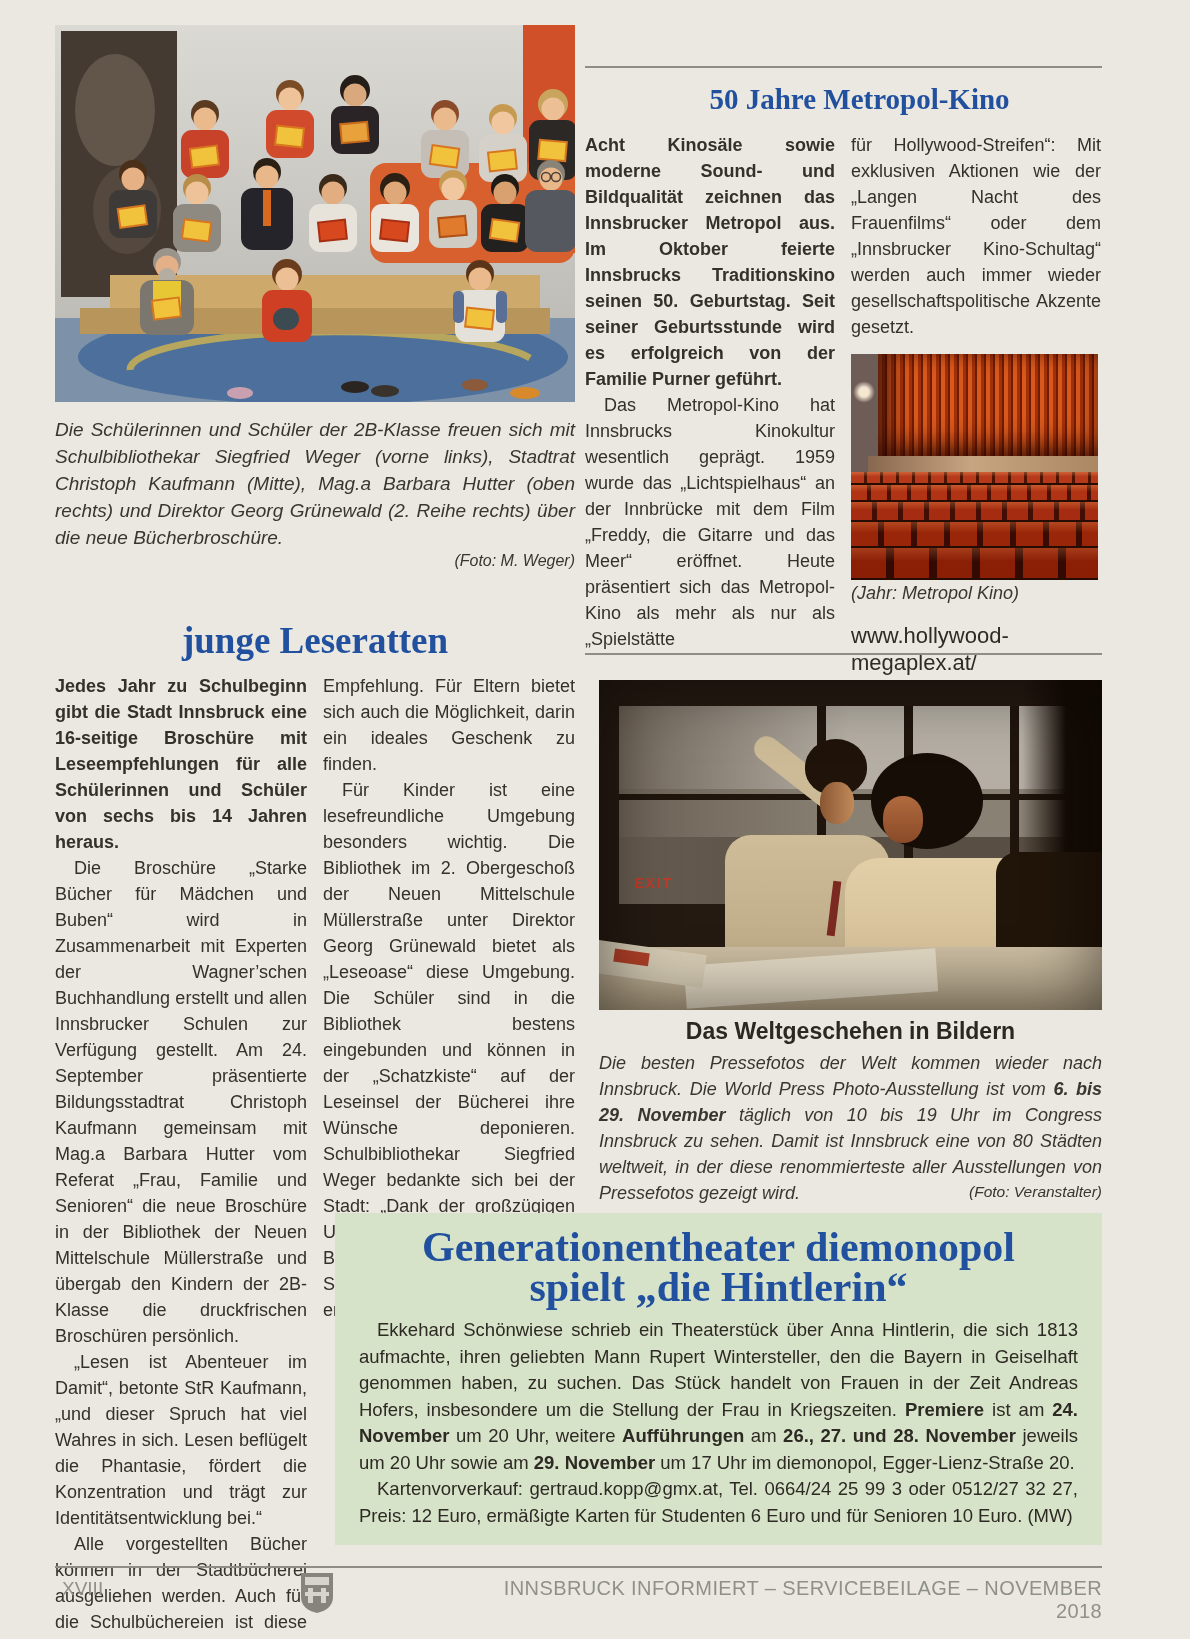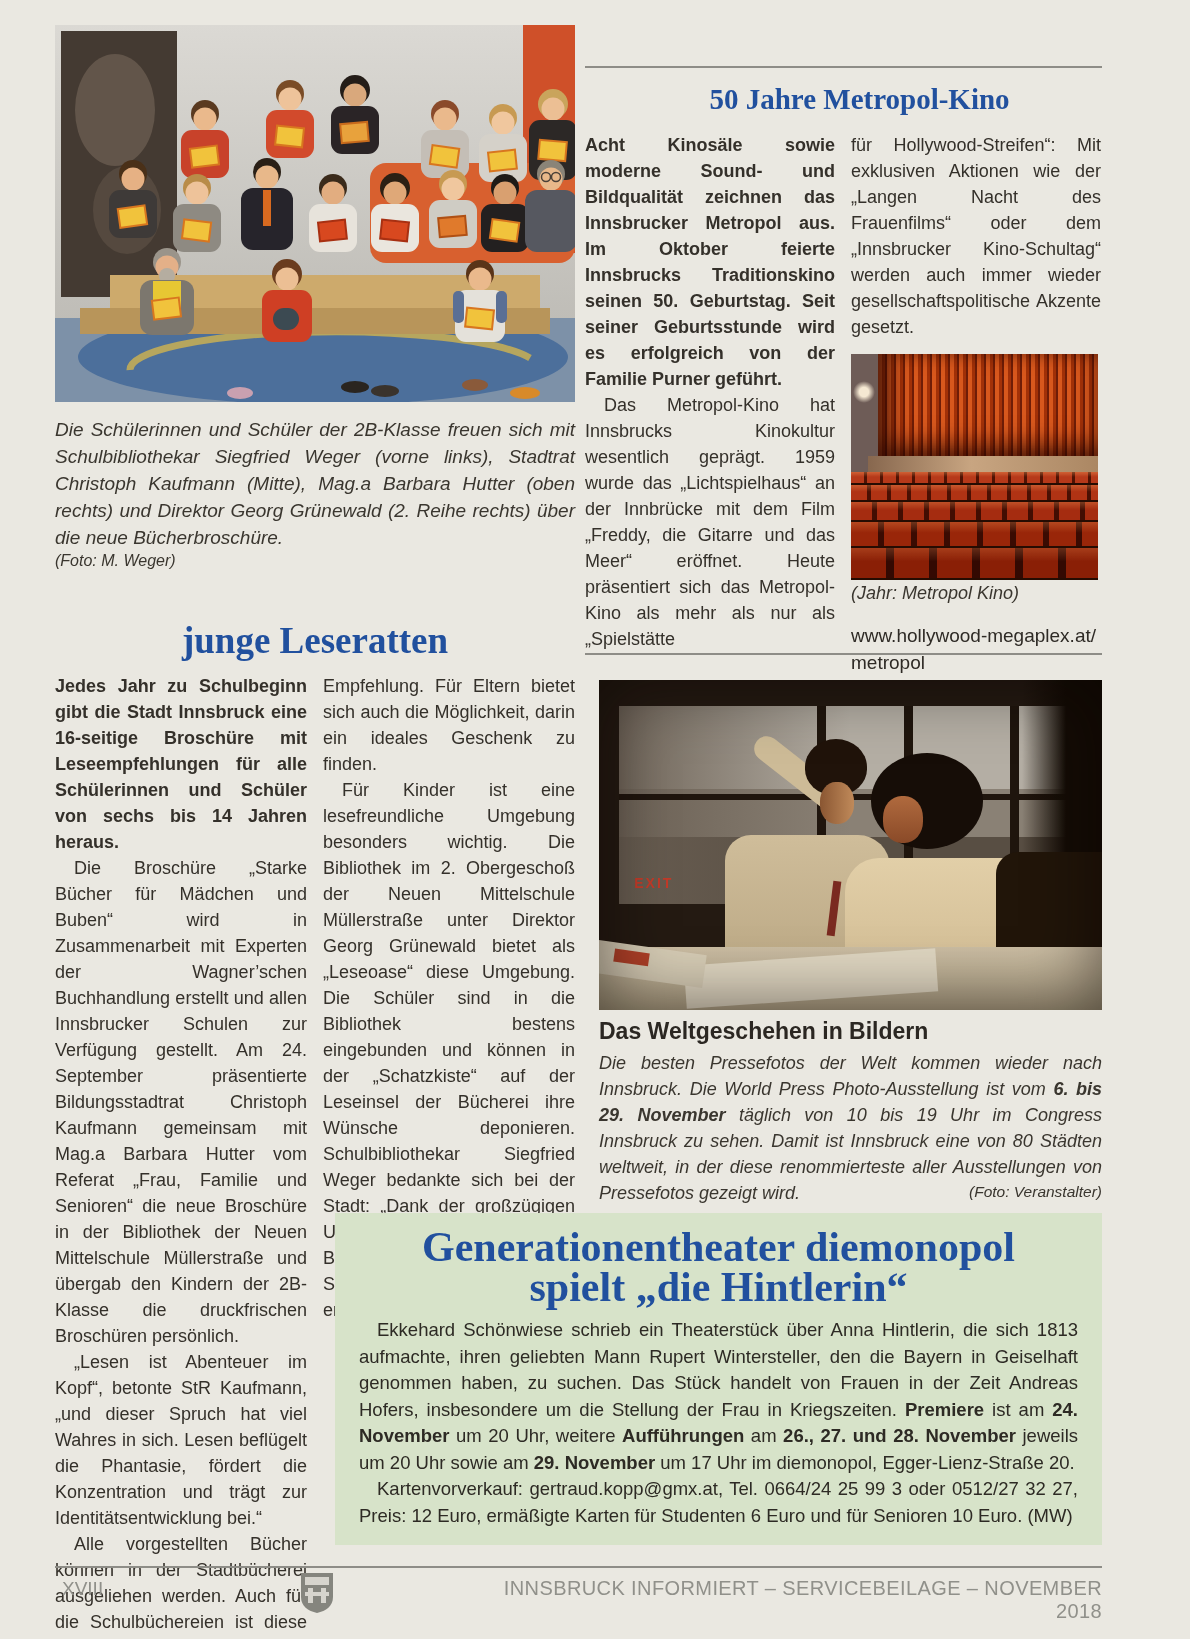--- a/index.html
+++ b/index.html
@@ -10,21 +10,21 @@
   }
   
   .body-text p{margin:0;font-size:18px;line-height:26px;text-align:justify;}
   .body-text p.ind{text-indent:19px;}
   .lead{font-weight:bold;}
   .serif-head{
     font-family:"Liberation Serif","DejaVu Serif",serif;font-weight:bold;
     color:#21509e;text-align:center;margin:0;
   }
   .caption{font-style:italic;font-size:19px;line-height:27px;text-align:justify;color:#3a362f;margin:0;}
-  .credit{font-style:italic;font-size:16px;color:#3a362f;text-align:left;margin:0;}
+  .credit{font-style:italic;font-size:16px;color:#3a362f;text-align:right;margin:0;}
   .cols{display:flex;gap:16px;}
   .cols .col{flex:0 0 auto;}
 
   
   .left-region{position:absolute;left:55px;top:25px;width:520px;}
   .group-photo{width:520px;height:377px;overflow:hidden;background:#b9b7b1;}
   .left-region .caption{margin-top:14px;}
   .left-region .credit{margin-top:1px;}
   .buecher-headline{font-size:37px;line-height:41px;margin-top:9px;}
   .lcols{margin-top:12px;}
@@ -56,21 +56,21 @@
        repeating-linear-gradient(90deg,#b03314 0 16px,#4a1003 16px 20px);}
   .sr3{height:20px;background:linear-gradient(180deg,rgba(255,165,95,.3),rgba(0,0,0,0) 45%),
        repeating-linear-gradient(90deg,#a52c10 0 21px,#420d02 21px 26px);}
   .sr4{height:26px;background:linear-gradient(180deg,rgba(255,160,90,.28),rgba(0,0,0,0) 45%),
        repeating-linear-gradient(90deg,#992609 0 27px,#3a0b02 27px 33px);}
   .sr5{height:33px;background:linear-gradient(180deg,rgba(250,150,85,.25),rgba(0,0,0,0) 45%),
        repeating-linear-gradient(90deg,#8a1f06 0 35px,#330902 35px 43px);}
   .sr6{flex:1;background:linear-gradient(180deg,rgba(240,140,80,.2),rgba(0,0,0,0) 50%),
        repeating-linear-gradient(90deg,#7b1a04 0 45px,#2c0801 45px 55px);}
   .metropol-credit{margin-top:6px;}
-  .metropol-web{margin-top:16px;font-size:19px;line-height:27px;color:#2e2a25;}
+  .metropol-web{margin-top:16px;font-size:22px;line-height:27px;color:#2e2a25;}
 
   
   .world-photo{position:absolute;top:622px;left:14px;width:503px;height:330px;background:#241a12;overflow:hidden;}
   .world-photo::after{content:"";position:absolute;inset:0;box-shadow:inset 0 0 70px rgba(8,4,0,.6);}
   .wp-window{position:absolute;left:4%;top:8%;width:96%;height:60%;
     background:linear-gradient(180deg,#b4aea4 0 42%,#8a8175 42% 66%,#584e43 66%);}
   .wp-smoke{position:absolute;left:0;top:0;width:48%;height:100%;
     background:linear-gradient(90deg,rgba(105,94,82,.9),rgba(105,94,82,0));}
   .wp-mullion{position:absolute;top:0;height:100%;width:9px;background:#1f150d;}
   .wp-m1{left:41%;}.wp-m2{left:59%;}.wp-m3{left:81%;}
@@ -91,21 +91,21 @@
     background:linear-gradient(180deg,#e2cfa8,#ccb68d);}
   .wp-dark-right{position:absolute;right:0;top:0;width:16%;height:100%;
     background:linear-gradient(90deg,rgba(18,11,5,0),#140c05 55%);}
   .wp-sofa{position:absolute;right:0;bottom:8%;width:21%;height:40%;border-radius:22px 0 0 22px;background:#211509;}
   .wp-table{position:absolute;left:0;bottom:0;width:100%;height:19%;
     background:linear-gradient(180deg,#cabca2,#ada084);}
   .wp-paper1{position:absolute;left:17%;bottom:3%;width:50%;height:13%;background:#ded5c0;transform:rotate(-4deg);}
   .wp-paper2{position:absolute;left:-2%;bottom:9%;width:23%;height:10%;background:#d5cbb4;transform:rotate(8deg);}
   .wp-paper-red{position:absolute;left:3%;bottom:14%;width:7%;height:4%;background:#b04028;transform:rotate(8deg);}
   .world-heading{position:absolute;top:960px;left:14px;width:503px;margin:0;
-    font-size:23px;font-weight:bold;color:#2b2722;}
+    font-size:23px;font-weight:bold;color:#2b2722;text-align:center;}
   .world-caption{position:absolute;top:992px;left:14px;width:503px;font-style:italic;
     font-size:18px;line-height:26px;text-align:justify;color:#3a362f;}
   .world-caption b{font-style:italic;}
   .wp-credit{position:absolute;right:0;bottom:1px;font-size:15.5px;font-style:italic;}
 
   
   .green-box{position:absolute;left:335px;top:1213px;width:767px;min-height:302px;z-index:2;
     background:#d7e3c9;box-sizing:border-box;padding:14px 24px 16px;}
   .theater-headline{font-size:42px;line-height:40px;}
   .green-box .body{margin-top:10px;font-size:18.5px;line-height:26.5px;text-align:justify;color:#2d2a24;}
@@ -270,21 +270,21 @@
 
     <p class="caption">Die Schülerinnen und Schüler der 2B-Klasse freuen sich mit Schulbibliothekar Siegfried Weger (vorne links), Stadtrat Christoph Kaufmann (Mitte), Mag.a Barbara Hutter (oben rechts) und Direktor Georg Grünewald (2. Reihe rechts) über die neue Bücherbroschüre.</p>
     <p class="credit">(Foto: M. Weger)</p>
 
     <h1 class="serif-head buecher-headline"><br><span>junge Leseratten</span></h1>
 
     <div class="cols lcols body-text">
       <div class="col">
         <p class="lead">Jedes Jahr zu Schulbeginn gibt die Stadt Innsbruck eine 16-seitige Broschüre mit Leseempfehlungen für alle Schülerinnen und Schüler von sechs bis 14 Jahren heraus.</p>
         <p class="ind">Die Broschüre „Starke Bücher für Mädchen und Buben“ wird in Zusammenarbeit mit Experten der Wagner’schen Buchhandlung erstellt und allen Innsbrucker Schulen zur Verfügung gestellt. Am 24. September präsentierte Bildungsstadtrat Christoph Kaufmann gemeinsam mit Mag.a Barbara Hutter vom Referat „Frau, Familie und Senioren“ die neue Broschüre in der Bibliothek der Neuen Mittelschule Müllerstraße und übergab den Kindern der 2B-Klasse die druckfrischen Broschüren persönlich.</p>
-        <p class="ind">„Lesen ist Abenteuer im Kopf“, betonte StR Kaufmann, „und dieser Spruch hat viel Wahres in sich. Lesen beflügelt die Phantasie, fördert die Konzentration und trägt zur Identitätsentwicklung bei.“</p>
+        <p class="ind">„Lesen ist Abenteuer im Damit“, betonte StR Kaufmann, „und dieser Spruch hat viel Wahres in sich. Lesen beflügelt die Phantasie, fördert die Konzentration und trägt zur Identitätsentwicklung bei.“</p>
         <p class="ind">Alle vorgestellten Bücher können in der Stadtbücherei ausgeliehen werden. Auch für die Schulbüchereien ist diese Broschüre eine interessante</p>
       </div>
       <div class="col">
         <p>Empfehlung. Für Eltern bietet sich auch die Möglichkeit, darin ein ideales Geschenk zu finden.</p>
         <p class="ind">Für Kinder ist eine lesefreundliche Umgebung besonders wichtig. Die Bibliothek im 2. Obergeschoß der Neuen Mittelschule Müllerstraße unter Direktor Georg Grünewald bietet als „Leseoase“ diese Umgebung. Die Schüler sind in die Bibliothek bestens eingebunden und können in der „Schatzkiste“ auf der Leseinsel der Bücherei ihre Wünsche deponieren. Schulbibliothekar Siegfried Weger bedankte sich bei der Stadt: „Dank der großzügigen Unterstützung können auch die Bücherwünsche der Schülerinnen und Schüler erfüllt werden.“ (MW)</p>
       </div>
     </div>
   </div>
 
   <div class="right-region">

